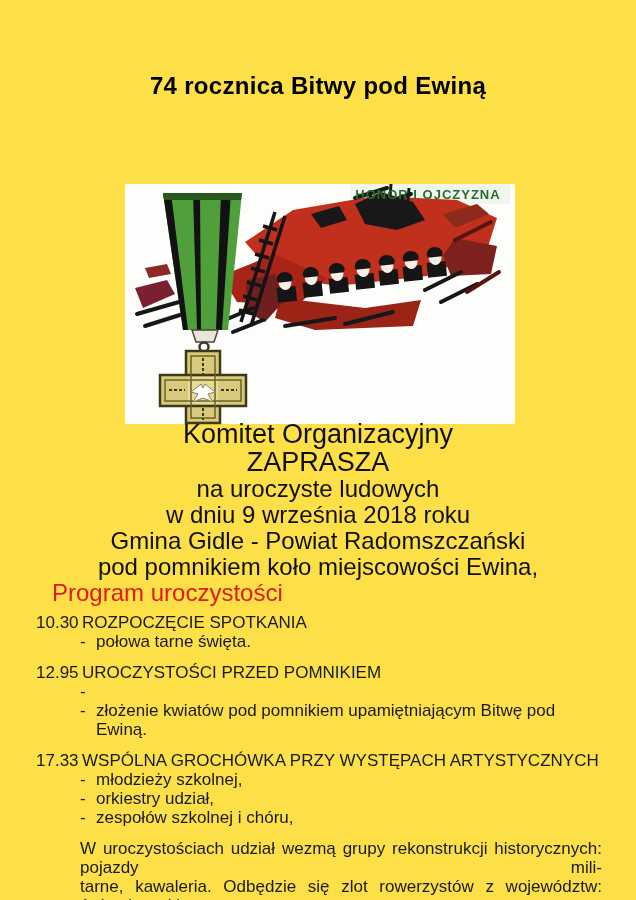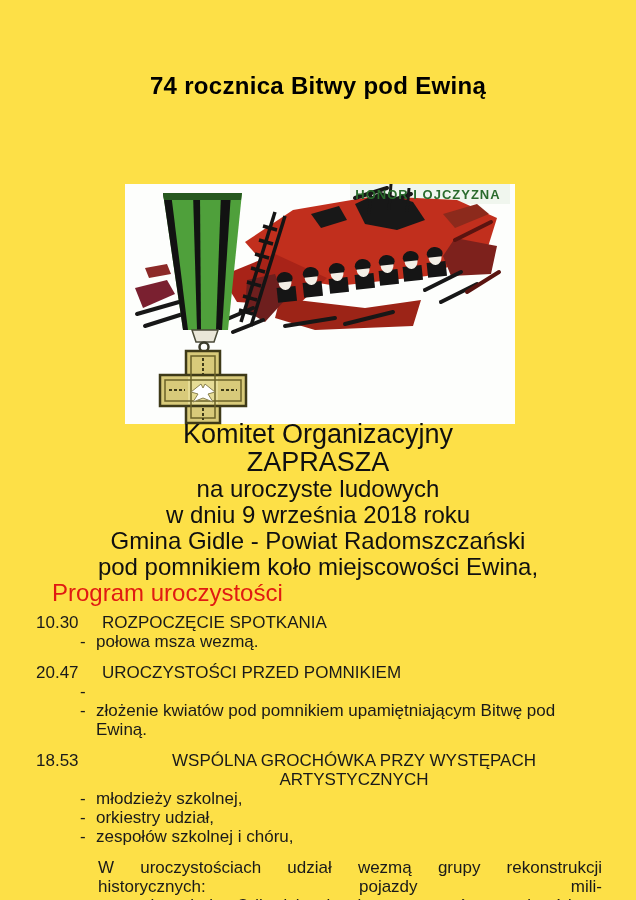--- a/index.html
+++ b/index.html
@@ -17,25 +17,25 @@
   .invite .lg{font-size:27px;line-height:28px;}
   .invite .md{font-size:24px;line-height:26px;}
   .program-heading{
     position:absolute;left:52px;top:579px;
     font-size:24px;line-height:28px;color:#e01a12;
   }
   .schedule{position:absolute;left:36px;top:613px;width:570px;font-size:17px;line-height:19px;}
   .sched-block{margin-bottom:12px;}
   .sched-row{display:flex;}
   .time{width:46px;flex:none;}
-  .stitle{margin-left:20px;text-align:center;}
+  .stitle{margin-left:0;}
   .sub{display:flex;margin-left:44px;}
   .dash{width:16px;flex:none;}
   .note{margin-left:44px;margin-top:9px;width:522px;}
-  .note-line{text-align:justify;text-align-last:justify;margin-left:18px;}
+  .note-line{text-align:justify;text-align-last:justify;}
 </style>
 </head>
 <body>
 
 <div class="page">
 
   <div class="doc-title">74 rocznica Bitwy pod Ewiną</div>
 
   <svg class="art" viewBox="0 0 390 246" xmlns="http://www.w3.org/2000/svg">
 
@@ -168,41 +168,41 @@
 
   <div class="schedule">
 
     <div class="sched-block">
       <div class="sched-row">
         <span class="time">10.30</span>
         <span class="stitle">ROZPOCZĘCIE SPOTKANIA</span>
       </div>
       <div class="sub">
         <span class="dash">-</span>
-        <span>połowa msza wezmą.</span>
+        <span>połowa tarne święta.</span>
       </div>
     </div>
 
     <div class="sched-block">
       <div class="sched-row">
-        <span class="time">20.47</span>
+        <span class="time">12.95</span>
         <span class="stitle">UROCZYSTOŚCI PRZED POMNIKIEM</span>
       </div>
       <div class="sub">
         <span class="dash">-</span>
       </div>
       <div class="sub">
         <span class="dash">-</span>
         <span>złożenie kwiatów pod pomnikiem upamiętniającym Bitwę pod Ewiną.</span>
       </div>
     </div>
 
     <div class="sched-block">
       <div class="sched-row">
-        <span class="time">18.53</span>
+        <span class="time">17.33</span>
         <span class="stitle">WSPÓLNA GROCHÓWKA PRZY WYSTĘPACH ARTYSTYCZNYCH</span>
       </div>
       <div class="sub">
         <span class="dash">-</span>
         <span>młodzieży szkolnej,</span>
       </div>
       <div class="sub">
         <span class="dash">-</span>
         <span>orkiestry udział,</span>
       </div>

